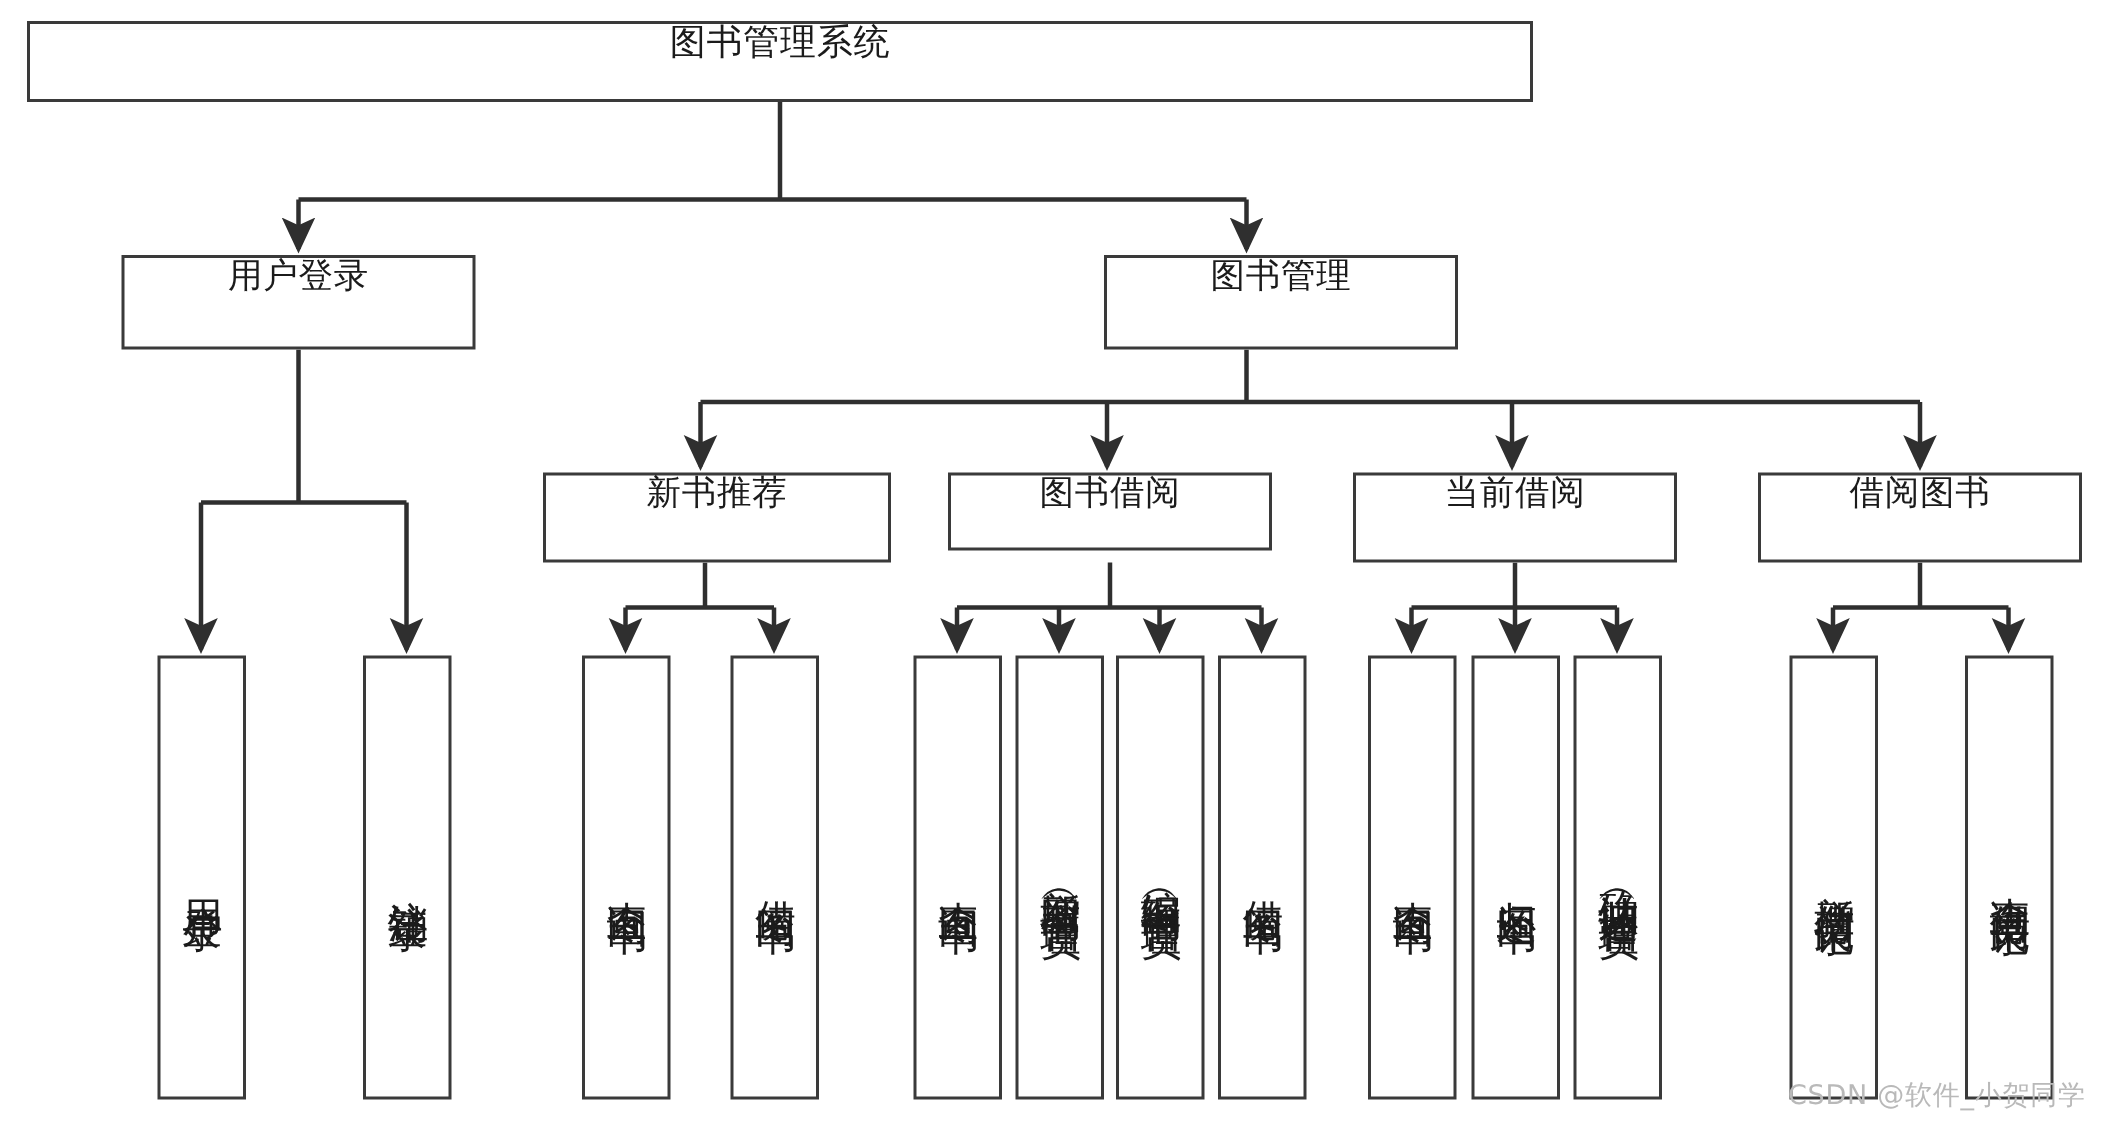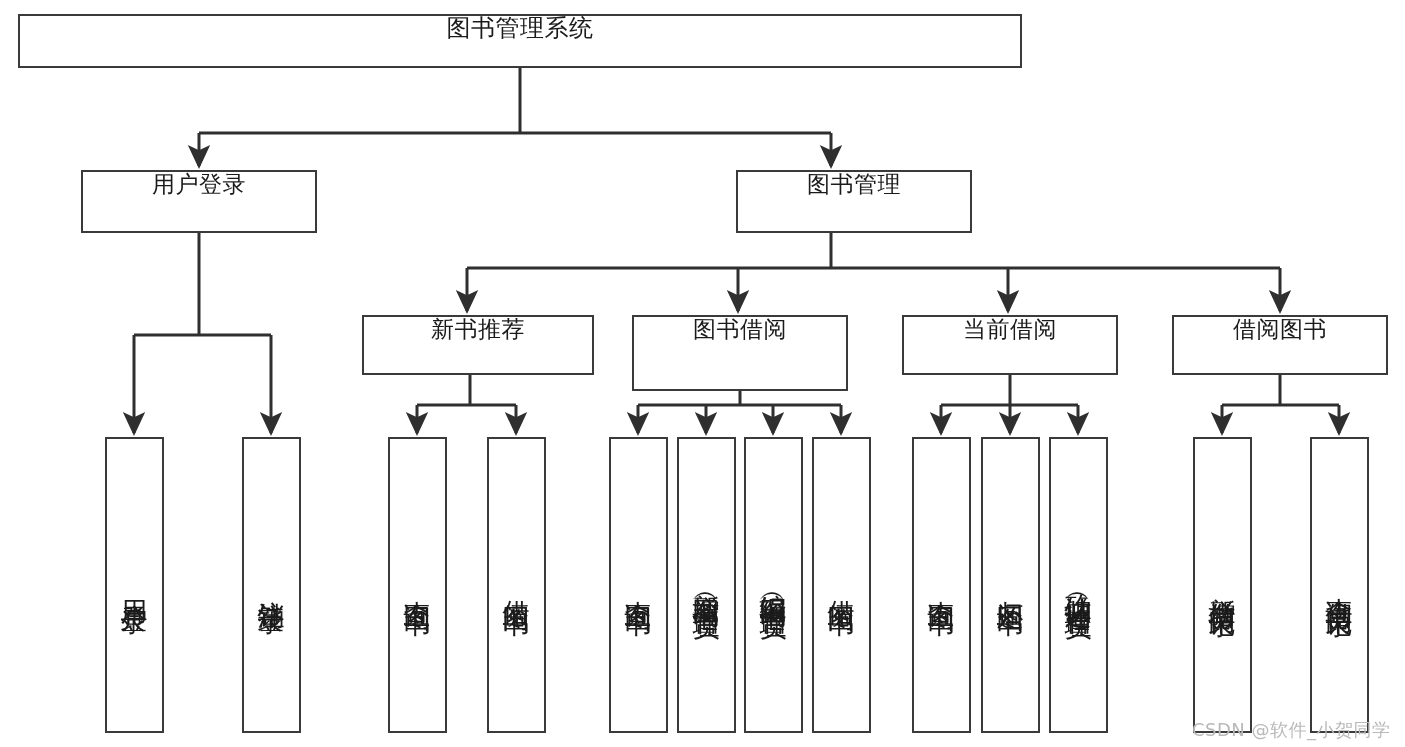--- a/index.html
+++ b/index.html
@@ -133,21 +133,21 @@
   <div class="node horiz" style="left:81px; top:170px; width:236px; height:63px;">
     <span class="label">用户登录</span>
   </div>
   <div class="node horiz" style="left:711px; top:170px; width:236px; height:63px;margin-left:25px;">
     <span class="label">图书管理</span>
   </div>
 
   <div class="node horiz" style="left:362px; top:315px; width:232px; height:60px;">
     <span class="label">新书推荐</span>
   </div>
-  <div class="node horiz" style="left:632px; top:315px; width:216px; height:76px;">
+  <div class="node horiz" style="left:632px; top:315px; width:216px; height:52px;">
     <span class="label">图书借阅</span>
   </div>
   <div class="node horiz" style="left:902px; top:315px; width:216px; height:60px;">
     <span class="label">当前借阅</span>
   </div>
   <div class="node horiz" style="left:1172px; top:315px; width:216px; height:60px;">
     <span class="label">借阅图书</span>
   </div>
 
   <div class="node vert" style="left:105px; top:437px; width:59px; height:296px;">

